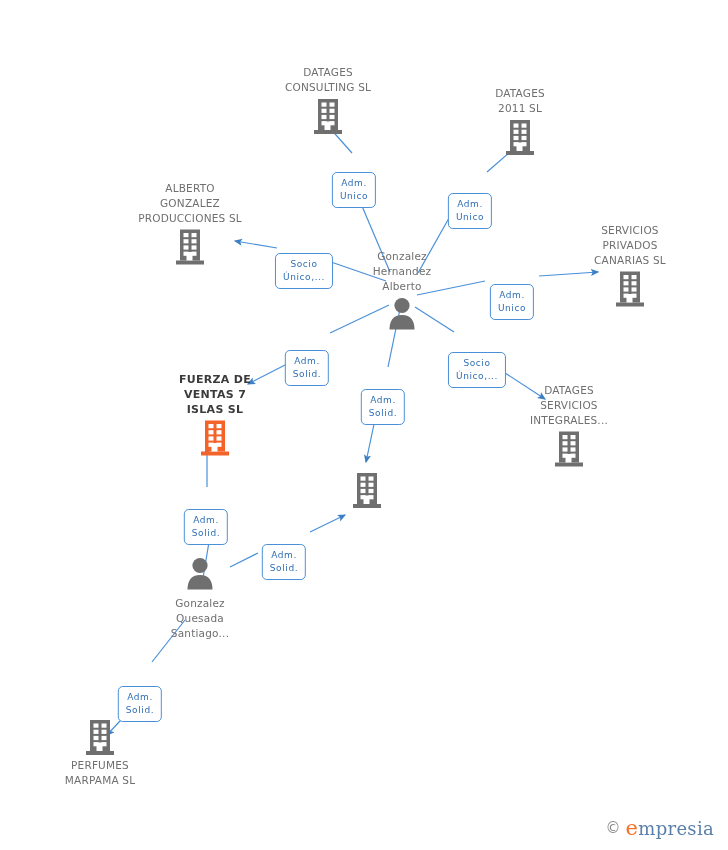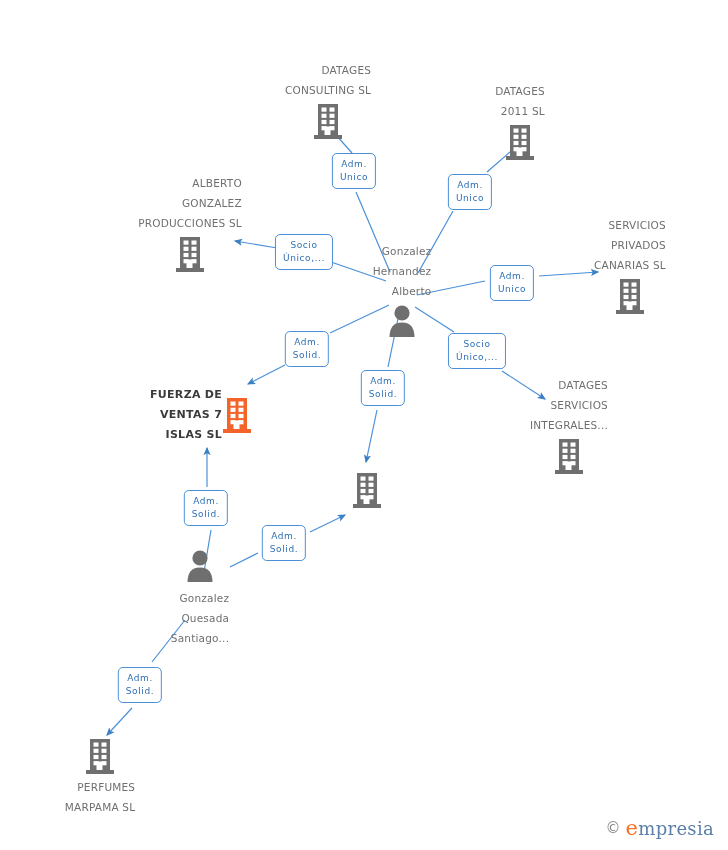--- a/index.html
+++ b/index.html
@@ -27,25 +27,24 @@
     pointer-events: none;
   }
   .node {
     position: absolute;
     transform: translate(-50%, -50%);
     text-align: center;
     width: 130px;
   }
   .node-label {
     font-size: 10.5px;
-    line-height: 20px;
+    line-height: 15px;
     color: #6f6f6f;
     letter-spacing: 0.2px;
     white-space: pre-line;
-    text-align: right;
   }
   .node-label.focus {
     color: #3b3b3b;
     font-weight: bold;
     font-size: 11px;
     letter-spacing: 0.3px;
   }
   .icon-wrap {
     height: 42px;
     display: flex;
@@ -67,20 +66,21 @@
     border-radius: 5px;
     color: #2f6fb5;
     font-size: 9px;
     line-height: 13px;
     letter-spacing: 0.6px;
     padding: 4px 7px;
     text-align: center;
     white-space: pre-line;
     box-shadow: 0 0 0 0 rgba(0,0,0,0);
     z-index: 5;
+    margin-top: 19px;
   }
   .watermark {
     position: absolute;
     right: 14px;
     bottom: 10px;
     display: flex;
     align-items: center;
     gap: 5px;
     font-size: 17px;
   }
@@ -250,21 +250,21 @@
               <rect x="8.5" y="17.9" width="5" height="4.2" fill="#ffffff"></rect>
               <rect x="16.5" y="17.9" width="5" height="4.2" fill="#ffffff"></rect>
               <rect x="8.5" y="24.1" width="5" height="4.2" fill="#ffffff"></rect>
               <rect x="16.5" y="24.1" width="5" height="4.2" fill="#ffffff"></rect>
               <rect x="11.5" y="24.5" width="6" height="8.5" fill="#ffffff"></rect>
             </svg>
           </span>
         </div>
       </div>
       <div class="node label-above" style="left: 215px; top: 415px;">
-        <div class="node-inner" style="flex-direction: row;">
+        <div class="node-inner" style="flex-direction: column;">
           <div class="node-label focus">FUERZA DE
 VENTAS 7
 ISLAS SL</div>
           <span class="icon-wrap">
             <svg width="30" height="38" viewBox="0 0 30 38">
               <path d="M5,2 H25 V33 H5 Z" fill="#f4642a"></path>
               <rect x="1" y="33" width="28" height="4" fill="#f4642a"></rect>
               <rect x="8.5" y="5.5" width="5" height="4.2" fill="#ffffff"></rect>
               <rect x="16.5" y="5.5" width="5" height="4.2" fill="#ffffff"></rect>
               <rect x="8.5" y="11.7" width="5" height="4.2" fill="#ffffff"></rect>
@@ -303,21 +303,21 @@
             <svg width="30" height="38" viewBox="0 0 30 38">
               <circle cx="15" cy="10" r="7.6" fill="#6f6f6f"></circle>
               <path d="M15,19.5 C24,19.5 27.5,25.5 27.5,34 L2.5,34 C2.5,25.5 6,19.5 15,19.5 Z" fill="#6f6f6f"></path>
             </svg>
           </span>
           <div class="node-label">Gonzalez
 Quesada
 Santiago...</div>
         </div>
       </div>
-      <div class="node" style="left: 100px; top: 776px;">
+      <div class="node" style="left: 100px; top: 752px;">
         <div class="node-inner">
           <span class="icon-wrap">
             <svg width="30" height="38" viewBox="0 0 30 38">
               <path d="M5,2 H25 V33 H5 Z" fill="#6f6f6f"></path>
               <rect x="1" y="33" width="28" height="4" fill="#6f6f6f"></rect>
               <rect x="8.5" y="5.5" width="5" height="4.2" fill="#ffffff"></rect>
               <rect x="16.5" y="5.5" width="5" height="4.2" fill="#ffffff"></rect>
               <rect x="8.5" y="11.7" width="5" height="4.2" fill="#ffffff"></rect>
               <rect x="16.5" y="11.7" width="5" height="4.2" fill="#ffffff"></rect>
               <rect x="8.5" y="17.9" width="5" height="4.2" fill="#ffffff"></rect>

